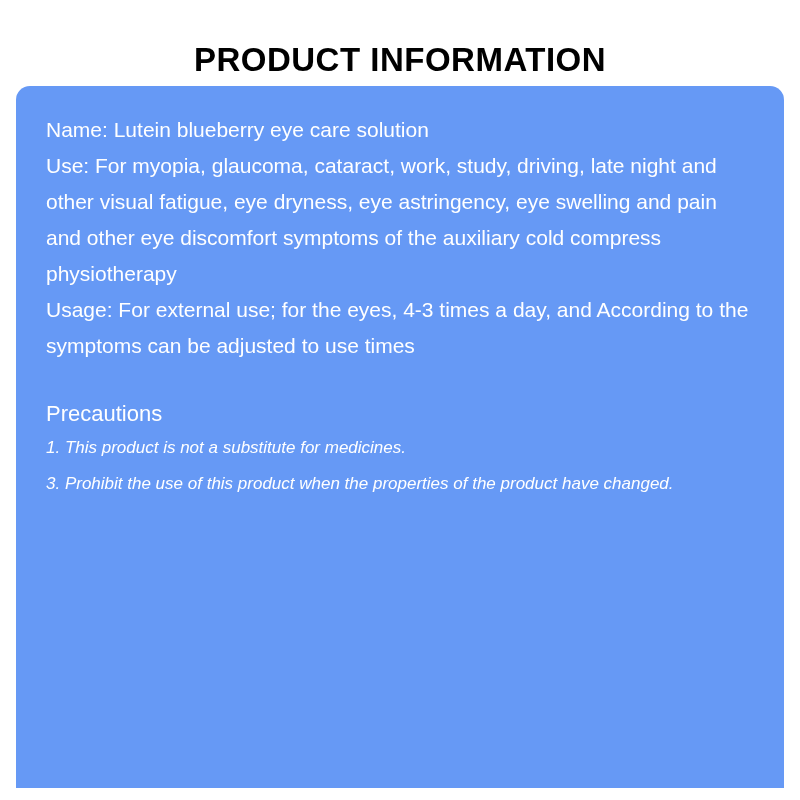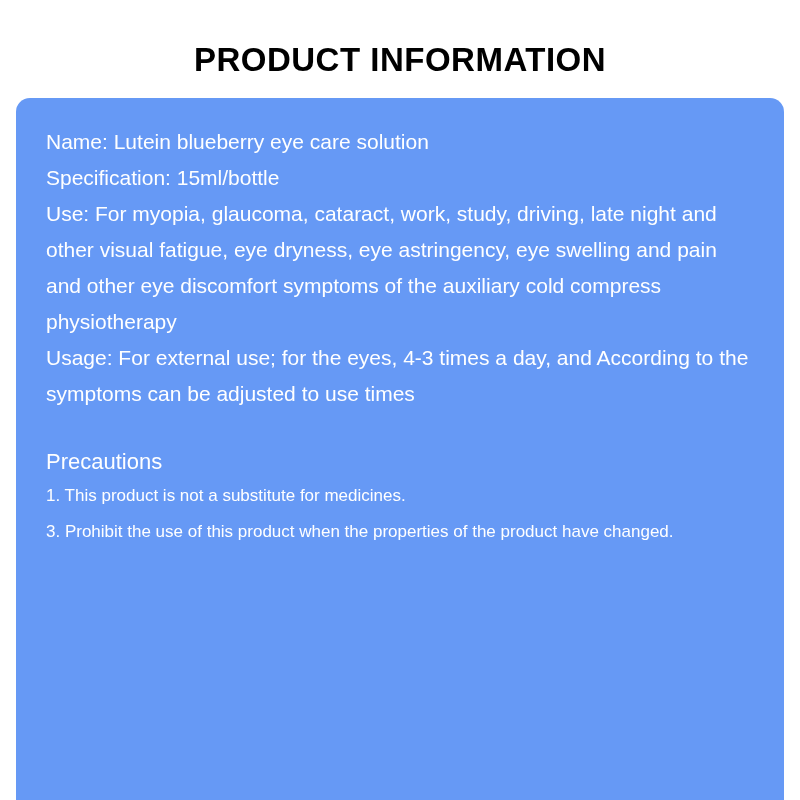--- a/index.html
+++ b/index.html
@@ -26,21 +26,21 @@
     color: #000000;
     letter-spacing: 0.5px;
     margin: 0;
     padding-top: 42px;
     line-height: 1.1;
     font-family: "Liberation Sans", sans-serif;
   }
   .info-card {
     position: absolute;
     left: 16px;
-    top: 98px;
+    top: 86px;
     width: 768px;
     height: 702px;
     background: #6699f5;
     border-radius: 14px 14px 0 0;
     box-sizing: border-box;
     padding: 26px 30px 0 30px;
     overflow: hidden;
   }
   .main-block {
     color: #ffffff;
@@ -64,34 +64,34 @@
   }
   .precautions-list {
     color: #ffffff;
     font-size: 17px;
     line-height: 36px;
     font-family: "Liberation Sans", sans-serif;
   }
   .precautions-item {
     display: block;
     white-space: pre-wrap;
+    font-style: italic;
   }
 </style>
 </head>
 <body>
 
 <div class="page">
 
   <h1 class="page-title">PRODUCT INFORMATION</h1>
 
   <div class="info-card">
 
     <div class="main-block">
       <span class="main-line">Name: Lutein blueberry eye care solution</span>
-      <span class="main-line">Specification: 15ml/bottle</span>
       <span class="main-line">Use: For myopia, glaucoma, cataract, work, study, driving, late night and other visual fatigue, eye dryness, eye astringency, eye swelling and pain and other eye discomfort symptoms of the auxiliary cold compress physiotherapy</span>
       <span class="main-line">Usage: For external use; for the eyes, 4-3 times a day, and According to the symptoms can be adjusted to use times</span>
     </div>
 
     <div class="spacer"></div>
 
     <div class="precautions-head">Precautions</div>
 
     <div class="precautions-list">
       <span class="precautions-item">1. This product is not a substitute for medicines.</span>

